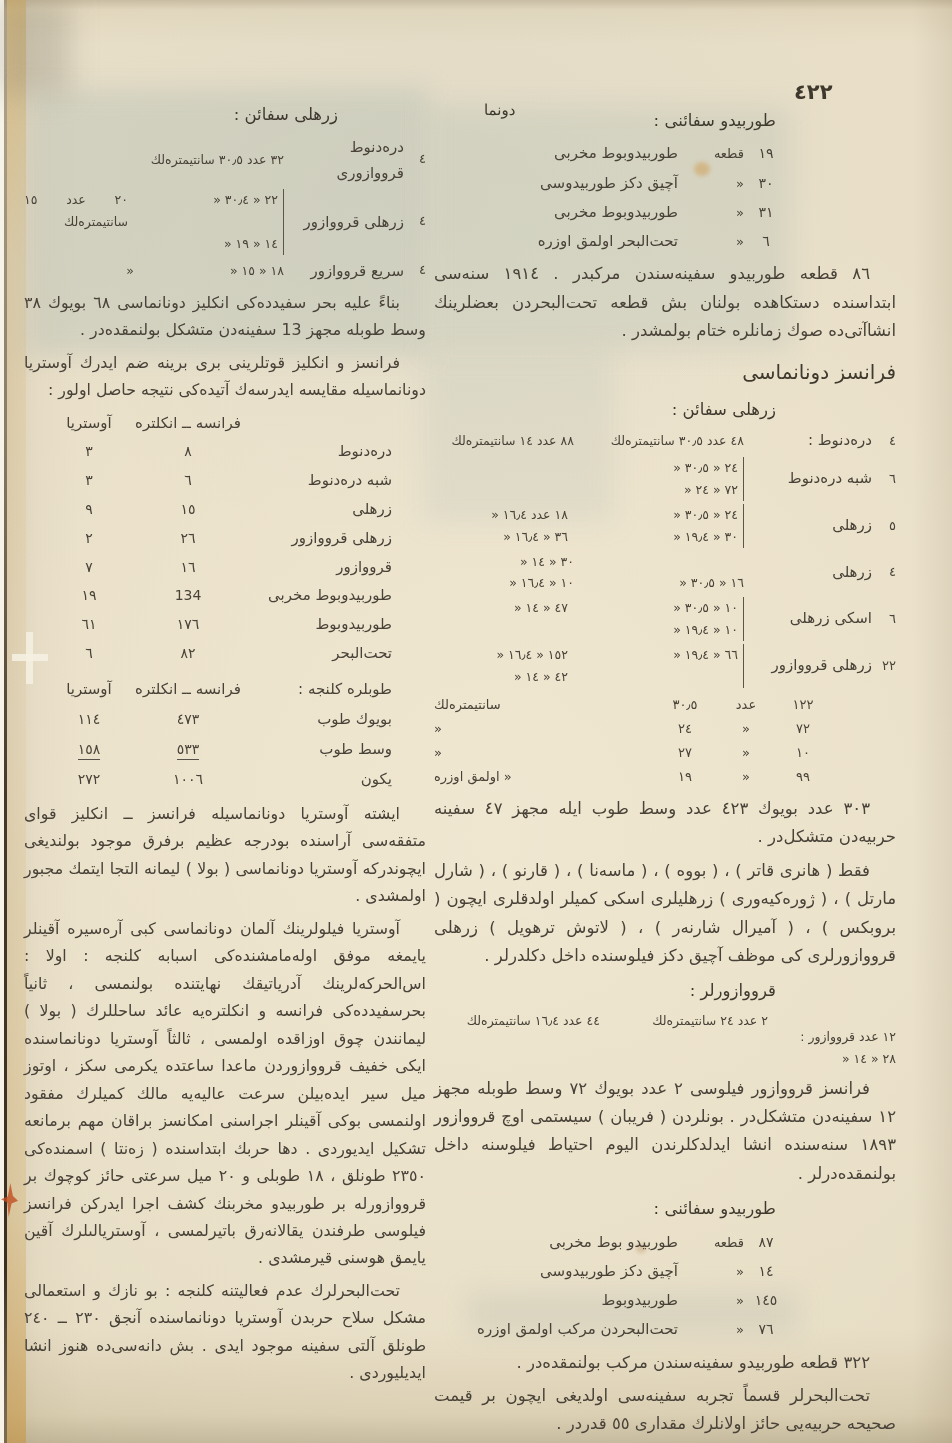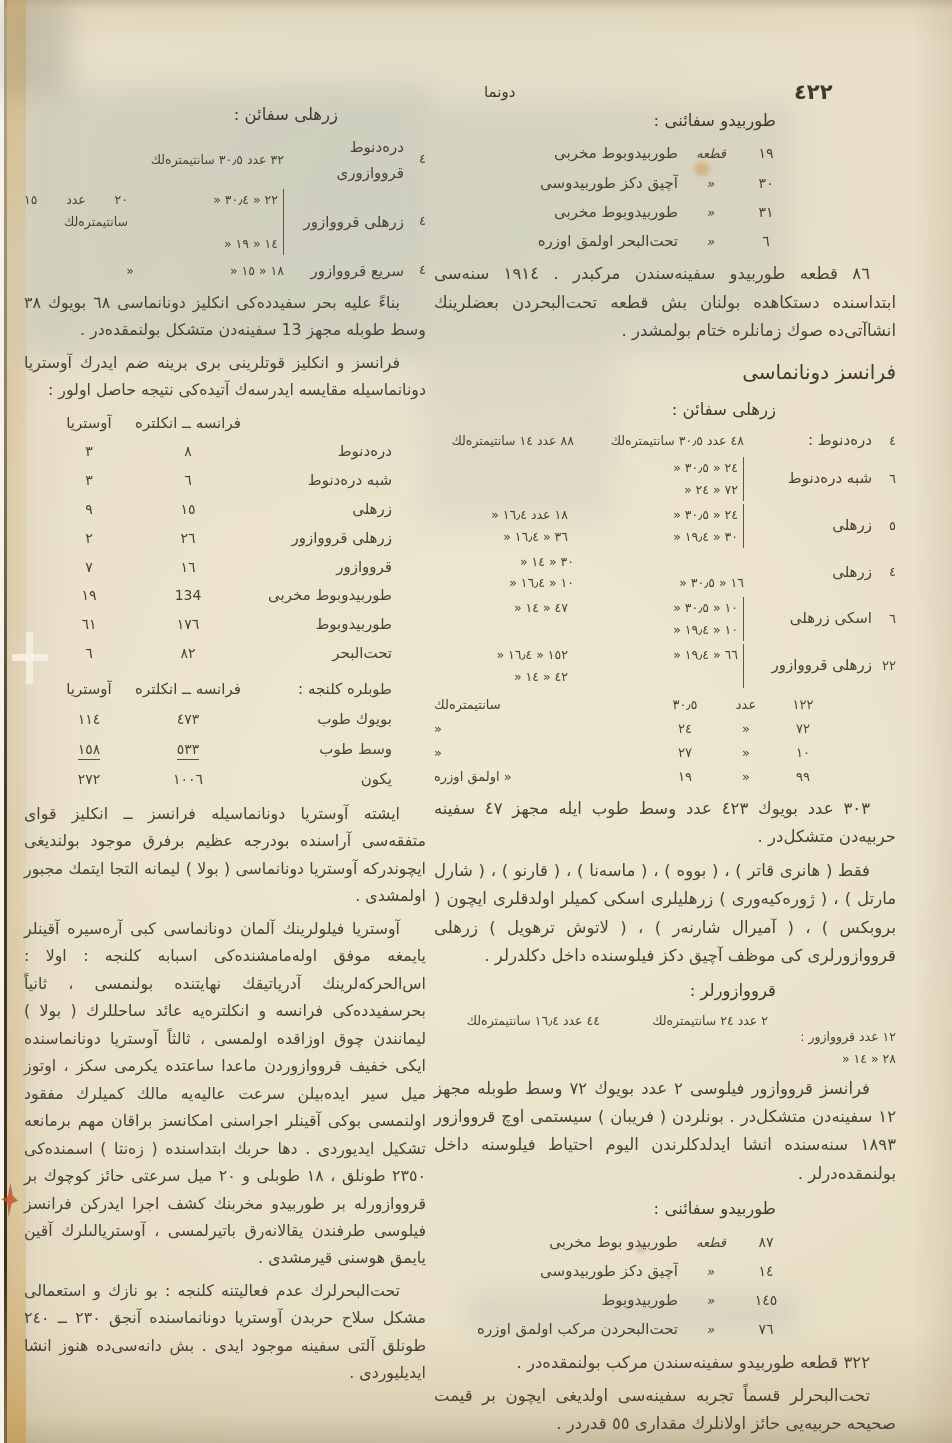--- a/index.html
+++ b/index.html
@@ -32,35 +32,35 @@
   .stain{position:absolute;border-radius:50%;pointer-events:none;}
   .stain1{left:694px;top:162px;width:16px;height:14px;background:rgba(205,140,50,0.4);filter:blur(2px);}
   .stain2{left:636px;top:1244px;width:10px;height:9px;background:rgba(170,120,60,0.3);filter:blur(2px);}
   .mark-red{position:absolute;left:1px;top:1183px;width:17px;height:34px;background:#c14f20;opacity:.8;
     clip-path:polygon(55% 0,70% 38%,100% 52%,62% 60%,45% 100%,38% 58%,0 48%,40% 40%);}
   .mark-cross{position:absolute;left:12px;top:632px;width:36px;height:52px;}
   .mark-cross .bar-h{position:absolute;left:0;top:22px;width:36px;height:7px;background:rgba(245,240,226,0.9);}
   .mark-cross .bar-v{position:absolute;left:14px;top:0;width:7px;height:52px;background:rgba(245,240,226,0.85);}
   
   .pgnum{position:absolute;left:794px;top:80px;font-size:21px;font-weight:bold;color:#3e382d;}
-  .runtitle{position:absolute;left:484px;top:83px;font-size:15px;color:#3e382d;}
+  .runtitle{position:absolute;left:484px;top:101px;font-size:15px;color:#3e382d;font-family:Liberation Serif, serif;}
   
   .col{position:absolute;direction:rtl;text-align:justify;}
   .col-right{left:434px;top:100px;width:462px;font-size:16.5px;line-height:1.72;}
   .col-left{left:24px;top:94px;width:402px;font-size:15.8px;line-height:1.74;}
   .para{margin:3px 0 5px;text-indent:26px;}
   .no-indent{text-indent:0;}
   .sec-head{font-size:16.5px;margin:7px 120px 4px 0;color:#3f392e;}
   .col-left .sec-head{margin-right:88px;}
   .center-head{text-align:right;margin:9px 0 5px;font-size:20px;color:#3f392e;}
   
   .tlist{margin:1px 0 4px;padding-right:108px;}
   .tlist-row{display:grid;grid-template-columns:44px 66px auto;align-items:baseline;line-height:1.95;font-size:15px;}
   .tl-count{text-align:center;font-size:14px;}
-  .tl-unit{text-align:center;font-size:13px;font-style:italic;}
+  .tl-unit{font-size:13px;}
   
   .guntable{margin:3px 0 5px;}
   .gt-row{display:grid;grid-template-columns:24px 128px 1fr;align-items:center;margin:3px 0;}
   .guntable-left .gt-row{grid-template-columns:22px 120px 1fr;}
   .gt-count{font-size:13px;text-align:right;}
   .gt-label{font-size:15px;padding-left:6px;}
   .gt-lines{font-size:12.5px;line-height:1.75;}
   .gt-lines.braced{border-right:1.3px solid #5b554a;padding-right:5px;}
   .gt-line{display:flex;}
   .gt-a{min-width:170px;}

